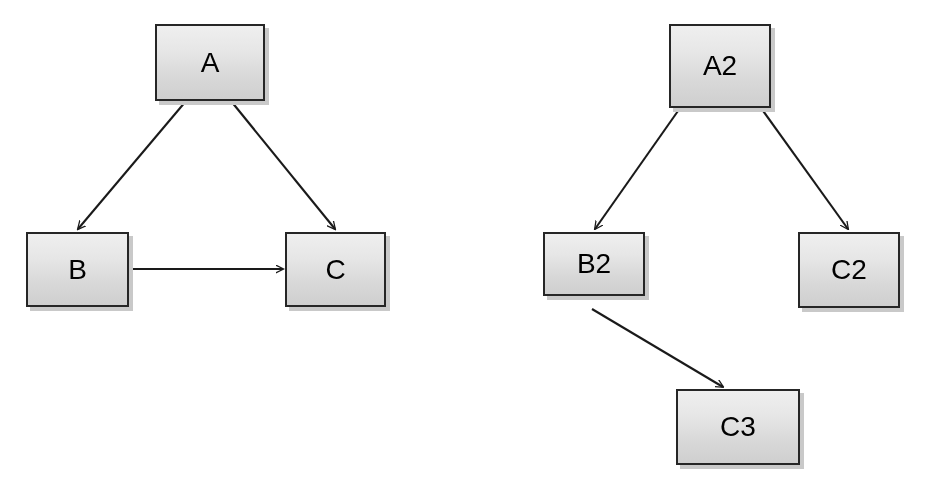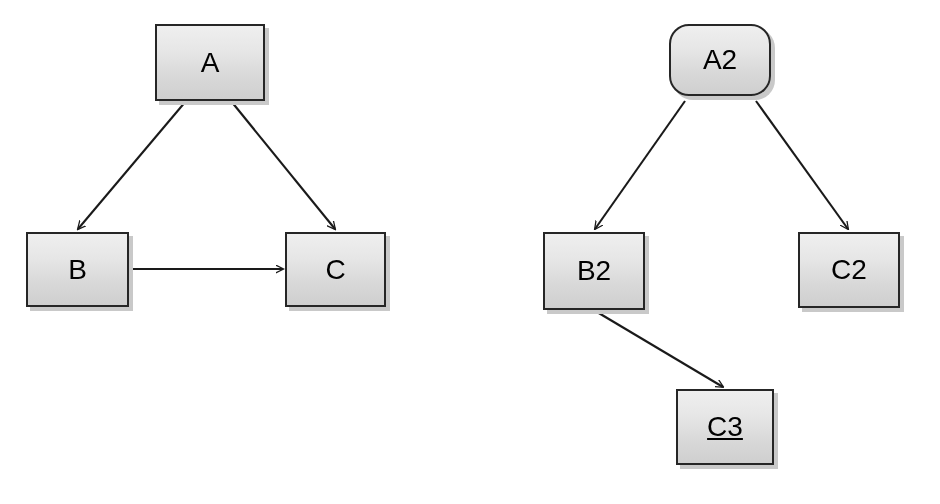--- a/index.html
+++ b/index.html
@@ -68,27 +68,27 @@
   <div id="nodes">
       <div class="node" style="left: 155px; top: 24px; width: 110px; height: 77px;">
         <span class="node-label">A</span>
       </div>
       <div class="node" style="left: 26px; top: 232px; width: 103px; height: 75px;">
         <span class="node-label">B</span>
       </div>
       <div class="node" style="left: 285px; top: 232px; width: 101px; height: 75px;">
         <span class="node-label">C</span>
       </div>
-      <div class="node" style="left: 669px; top: 24px; width: 102px; height: 72px; border-radius: 20px;">
+      <div class="node" style="left: 669px; top: 24px; width: 102px; height: 84px;">
         <span class="node-label">A2</span>
       </div>
-      <div class="node" style="left: 543px; top: 232px; width: 102px; height: 78px;">
+      <div class="node" style="left: 543px; top: 232px; width: 102px; height: 64px;">
         <span class="node-label">B2</span>
       </div>
       <div class="node" style="left: 798px; top: 232px; width: 102px; height: 76px; text-align: center;">
         <span class="node-label">C2</span>
       </div>
-      <div class="node" style="left: 676px; top: 389px; width: 98px; height: 76px; text-decoration: underline;">
+      <div class="node" style="left: 676px; top: 389px; width: 124px; height: 76px;">
         <span class="node-label">C3</span>
       </div>
     </div>
 
 </div>
 
 </body></html>

